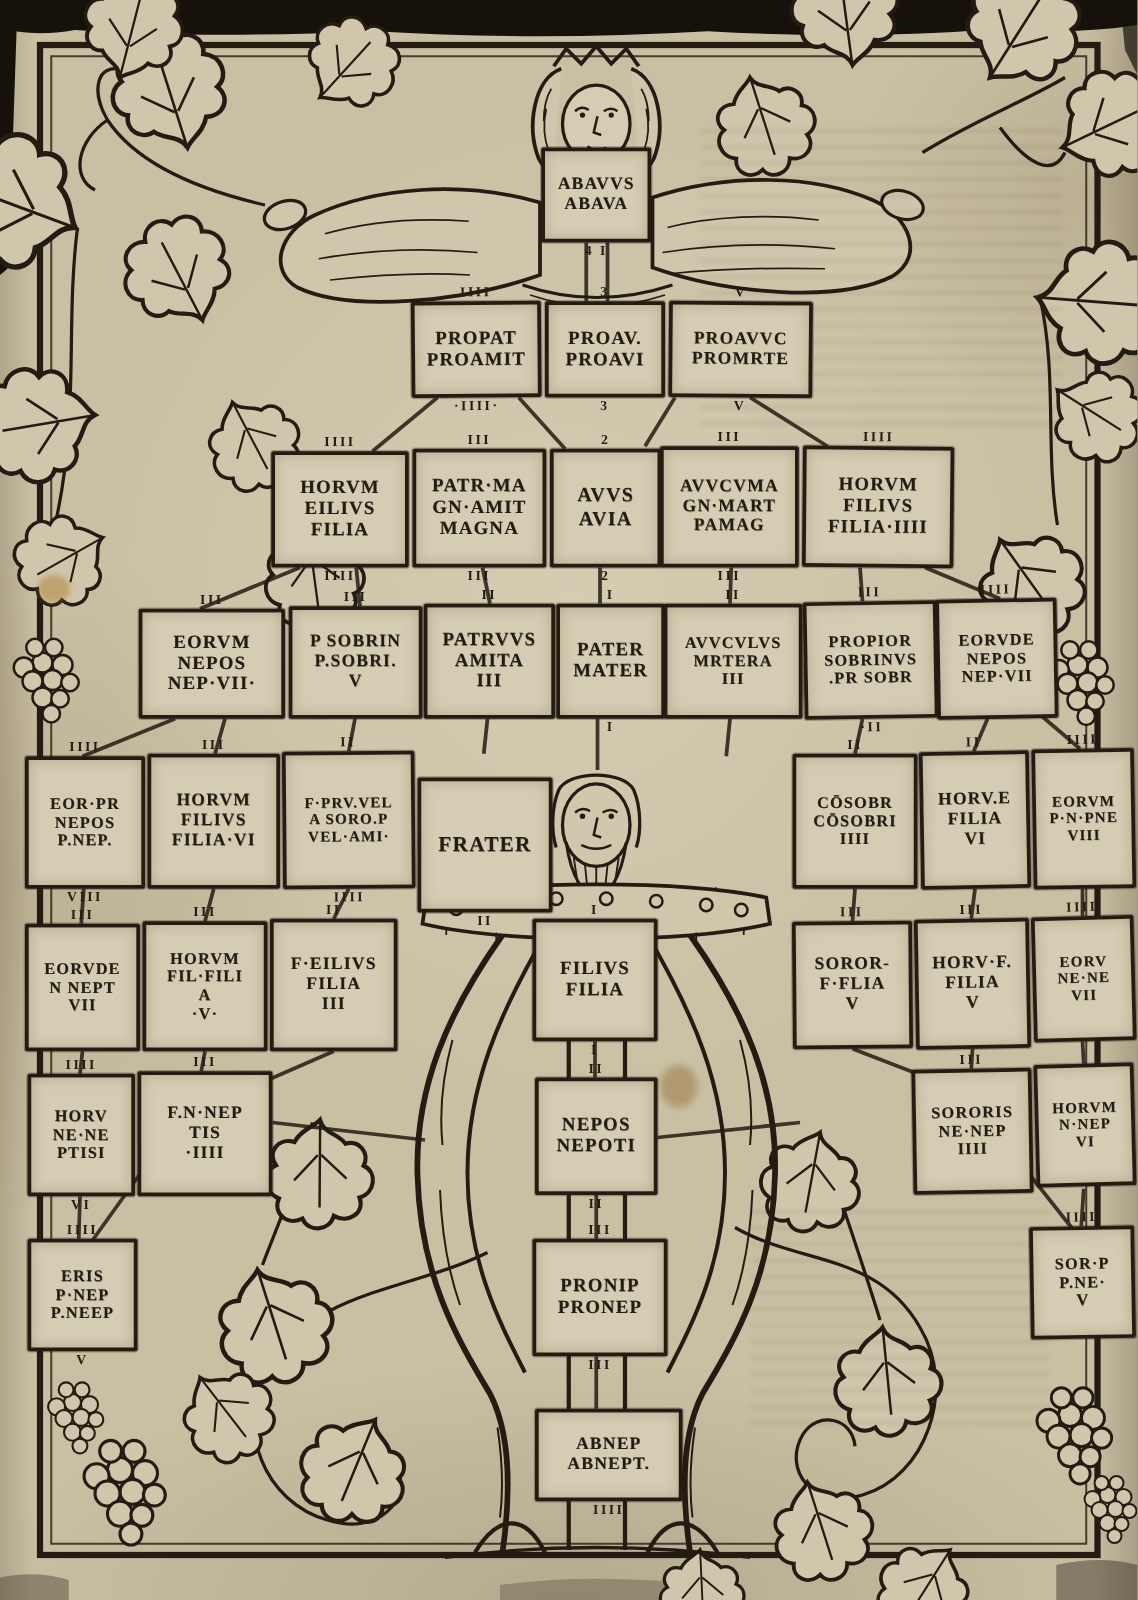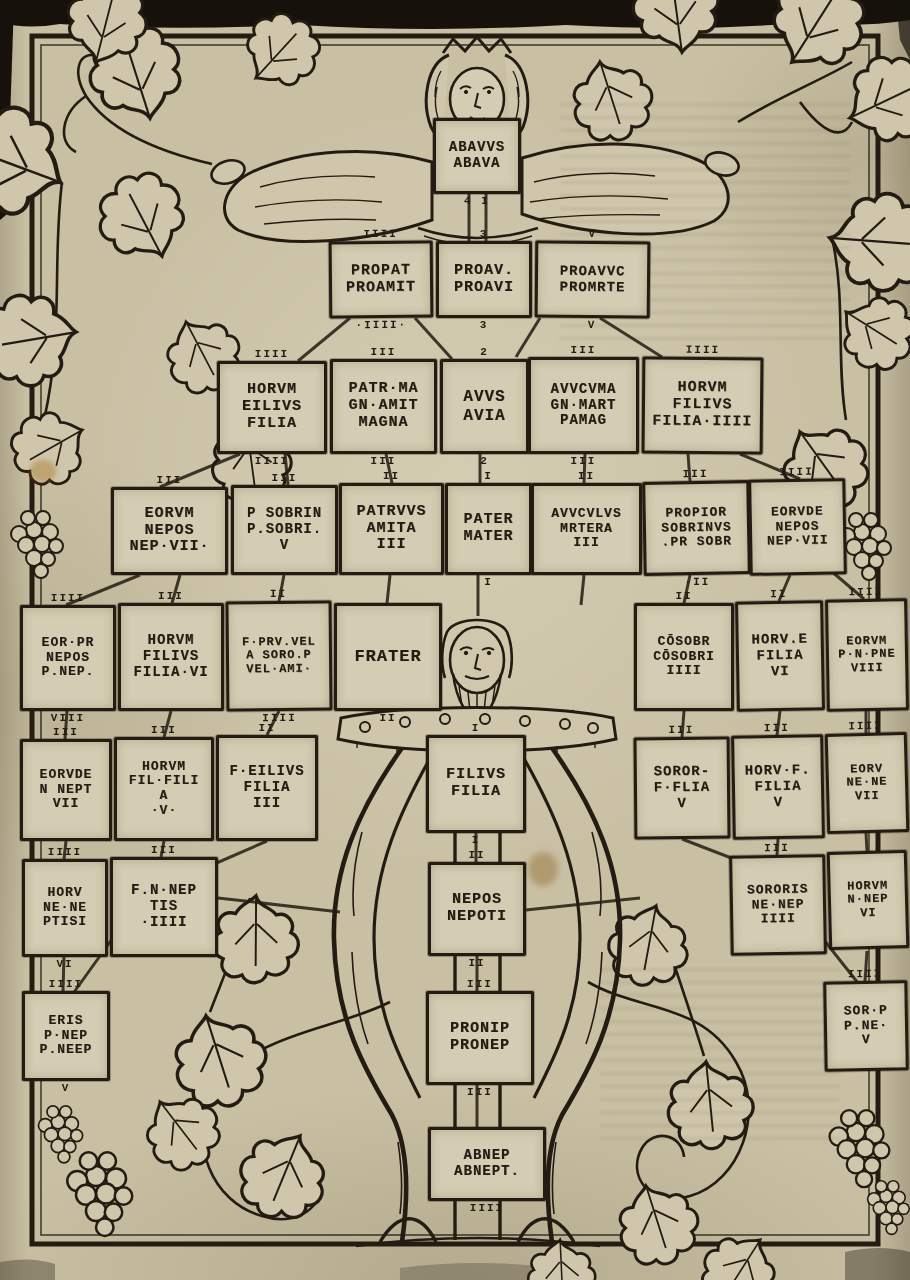--- a/index.html
+++ b/index.html
@@ -5,21 +5,21 @@
   html,body{margin:0;padding:0;background:#8a8170;}
   .page{
     position:relative; width:910px; height:1280px; overflow:hidden;
     background-color:#c9c0a4;
     background-image:
       radial-gradient(ellipse 60% 45% at 50% 38%, rgba(255,250,228,.22), transparent 70%),
       radial-gradient(ellipse 30% 20% at 96% 12%, rgba(90,70,35,.14), transparent 70%),
       radial-gradient(ellipse 40% 30% at 2% 55%, rgba(90,70,35,.12), transparent 70%),
       radial-gradient(ellipse 70% 20% at 50% 100%, rgba(70,55,28,.16), transparent 75%),
       linear-gradient(90deg, rgba(60,45,22,.18) 0, transparent 3%, transparent 96%, rgba(60,45,22,.22) 100%);
-    font-family:Liberation Mono, monospace;
+    font-family:Liberation Serif, serif;
   }
   .stain{position:absolute;border-radius:50%;pointer-events:none;}
   .ghost{position:absolute;opacity:.10;filter:blur(1.5px);
     background:repeating-linear-gradient(0deg, rgba(55,42,20,.8) 0 3px, transparent 3px 13px);}
   svg.art{position:absolute;left:0;top:0;}
   .boxes{position:absolute;left:0;top:0;width:910px;height:1280px;}
   .kbox{
     position:absolute; box-sizing:border-box;
     background:#d4ccb3;
     border:3px solid #241c12; border-radius:2px;
@@ -352,21 +352,21 @@
         <div class="kline">FILIVS</div>
         <div class="kline">FILIA·VI</div>
       </div>
       <div class="kbox" style="left: 226px; top: 601px; width: 106px; height: 110px; font-size: 12px; transform: rotate(-0.5deg);">
         <span class="knum top">II</span>
         <div class="kline">F·PRV.VEL</div>
         <div class="kline">A SORO.P</div>
         <div class="kline">VEL·AMI·</div>
         <span class="knum bottom">IIII</span>
       </div>
-      <div class="kbox" style="left: 334px; top: 603px; width: 108px; height: 108px; font-size: 17px; transform: rotate(0deg);">
+      <div class="kbox" style="left: 334px; top: 622px; width: 108px; height: 108px; font-size: 17px; transform: rotate(0deg);">
         <div class="kline">FRATER</div>
         <span class="knum bottom">II</span>
       </div>
       <div class="kbox" style="left: 634px; top: 603px; width: 100px; height: 108px; font-size: 13px; transform: rotate(0deg);">
         <span class="knum top">II</span>
         <div class="kline">CŌSOBR</div>
         <div class="kline">CŌSOBRI</div>
         <div class="kline">IIII</div>
       </div>
       <div class="kbox" style="left: 736px; top: 601px; width: 88px; height: 110px; font-size: 14px; transform: rotate(-1deg);">

